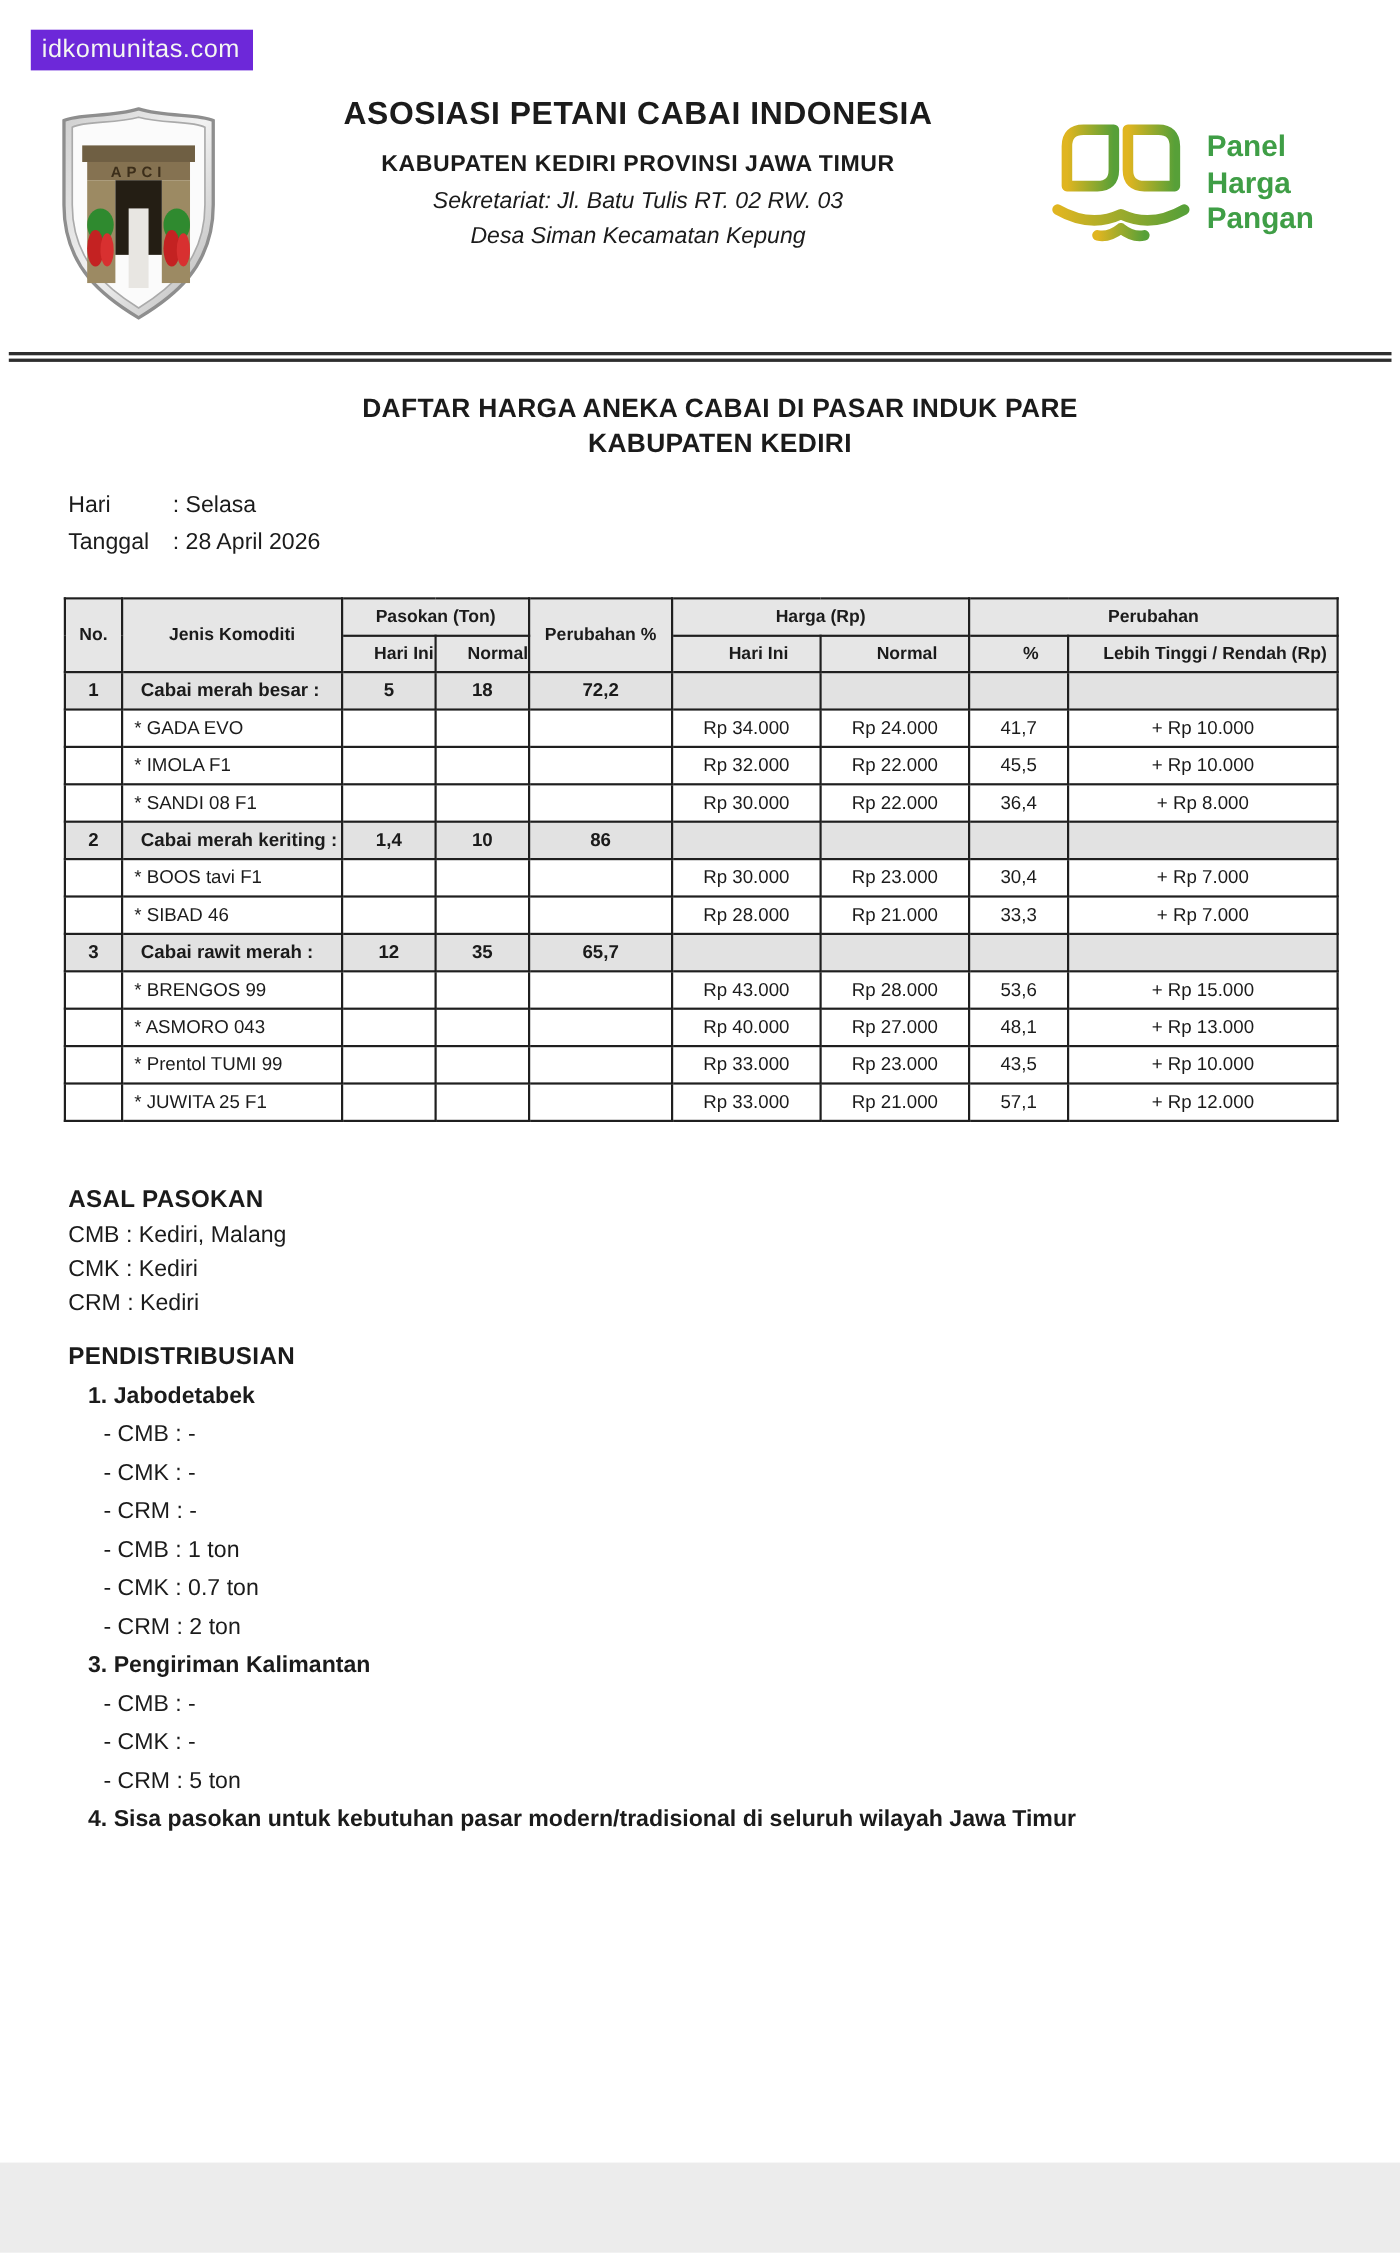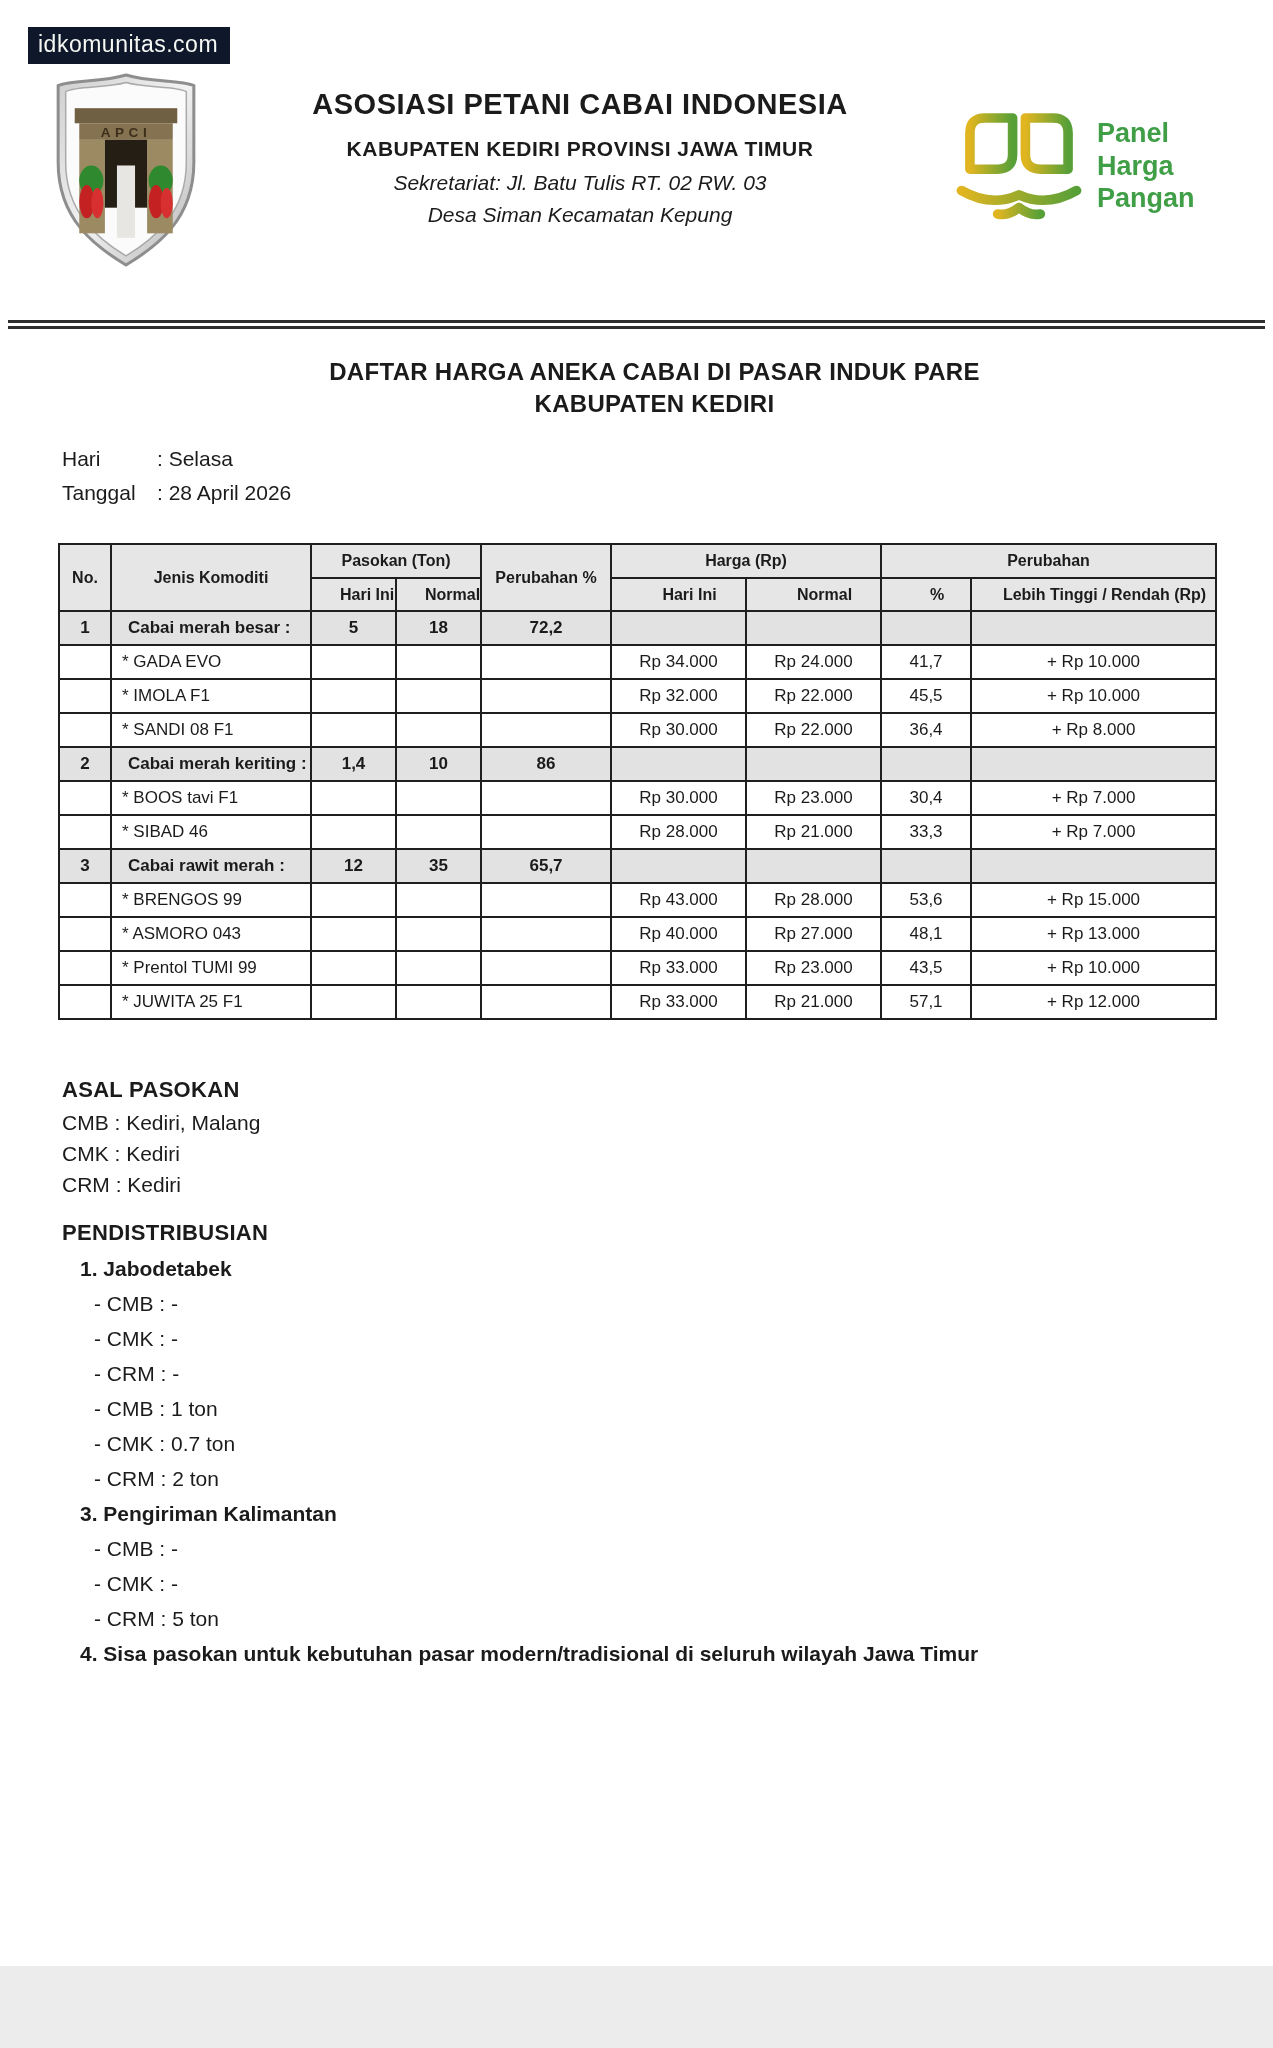--- a/index.html
+++ b/index.html
@@ -2,25 +2,25 @@
 <html><head>
 <meta charset="utf-8">
 <style>
   html,body{margin:0;padding:0;background:#ececec;}
   .page{
     position:relative;width:1273px;height:2048px;background:#ffffff;
     font-family:"Liberation Sans",sans-serif;color:#1b1b1b;overflow:hidden;
   }
   
   .watermark{
-    position:absolute;left:28px;top:27px;background:#0f172a;color:#f4f7f2;
+    position:absolute;left:28px;top:27px;background:#6d28d9;color:#f4f7f2;
     font-size:23px;padding:4px 12px 6px 10px;letter-spacing:0.5px;
   }
   
-  .shield{position:absolute;left:50px;top:72px;}
+  .shield{position:absolute;left:50px;top:96px;}
   
   .org-block{position:absolute;left:200px;top:88px;width:760px;text-align:center;line-height:1.15;}
   .org-line1{font-size:29px;font-weight:bold;letter-spacing:0.5px;}
   .org-line2{font-size:29px;font-weight:bold;margin-top:6px;}
   .org-line3{font-size:21px;font-weight:bold;margin-top:16px;letter-spacing:0.5px;}
   .org-sek{font-size:21px;font-style:italic;margin-top:10px;}
   .org-desa{font-size:21px;font-style:italic;margin-top:7px;}
   
   .panel-logo{position:absolute;left:955px;top:105px;display:flex;align-items:center;gap:14px;}
   .panel-text{color:#3f9e46;font-weight:bold;font-size:27px;line-height:1.22;}

